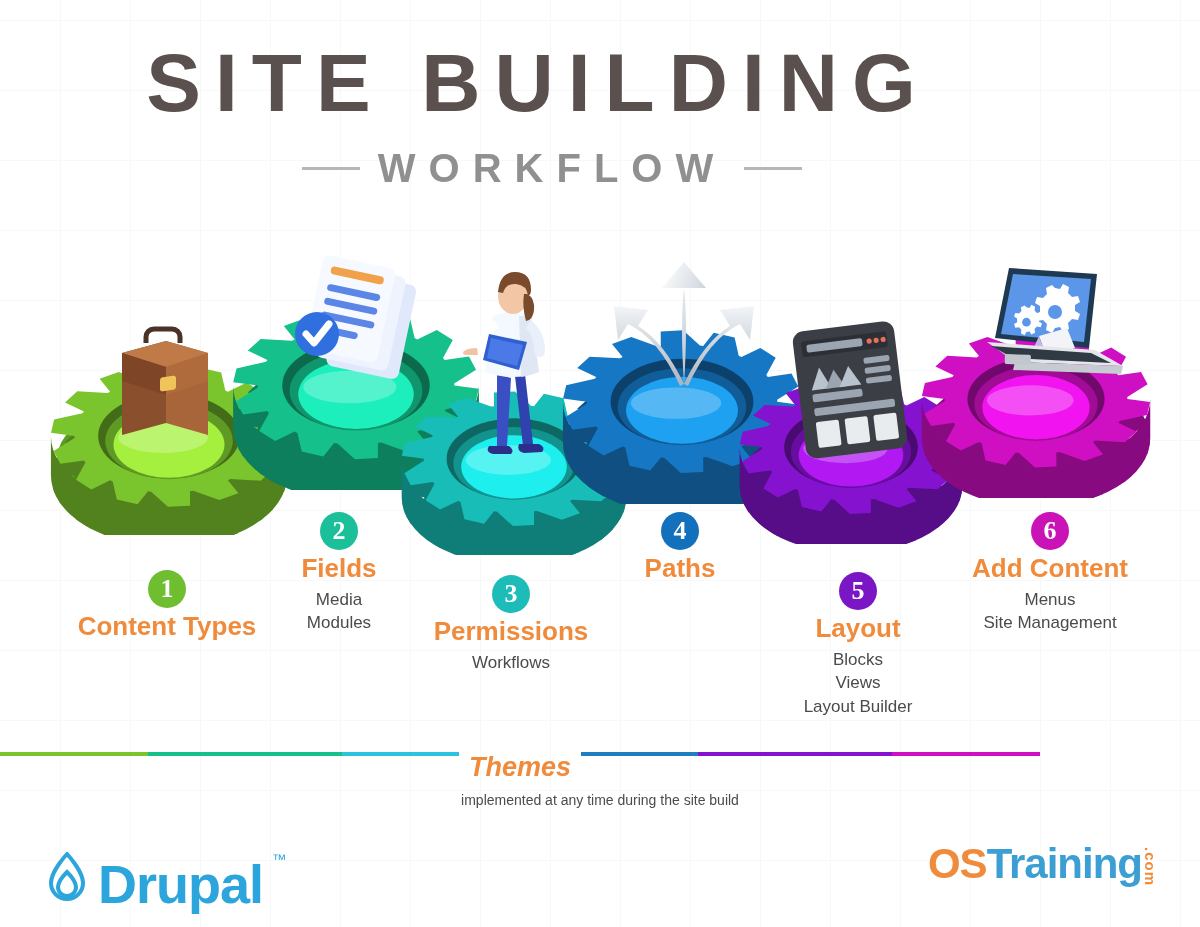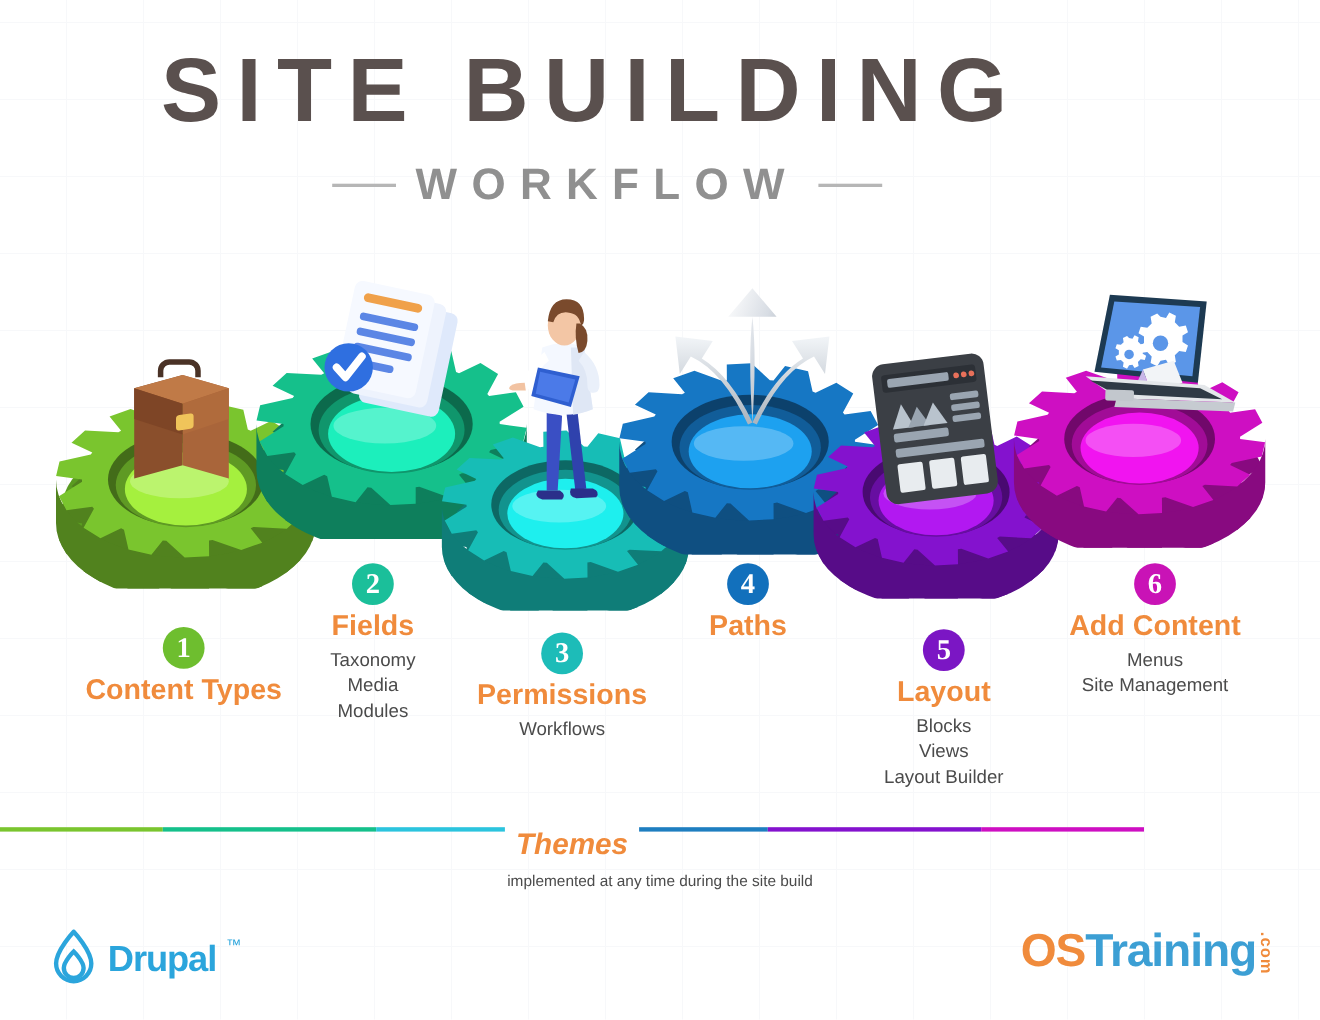--- a/index.html
+++ b/index.html
@@ -63,21 +63,21 @@
   .bar-seg{ height:4px; }
   #themes-word{
     font-size:27px; font-weight:bold; color:#F08B3C; padding:0 10px; white-space:nowrap;
   }
   #themes-note{
     text-align:center; font-size:14px; color:#4b4b4b; margin-top:9px; white-space:nowrap;
   }
 
   
   #drupal-logo{ position:absolute; left:45px; top:845px; display:flex; align-items:center; gap:9px; }
-  #drupal-text{ font-size:33px; font-weight:bold; color:#2BA5DC; letter-spacing:-1px; line-height:1; }
+  #drupal-text{ font-size:54px; font-weight:bold; color:#2BA5DC; letter-spacing:-1px; line-height:1;margin-top:12px; }
   #drupal-tm{ font-size:14px; color:#2BA5DC; align-self:flex-start; margin-top:6px; }
   #ostraining-logo{ position:absolute; right:42px; top:843px; display:flex; align-items:flex-start; }
   #os-part{ font-size:42px; font-weight:bold; color:#F08B3C; line-height:1; letter-spacing:-1px; }
   #training-part{ font-size:42px; font-weight:bold; color:#3C9FD4; line-height:1; letter-spacing:-1px; }
   #dotcom-part{
     font-size:15px; font-weight:bold; color:#F08B3C; line-height:1;
     writing-mode:vertical-rl; letter-spacing:1px; margin-left:1px; margin-top:4px;
   }
 </style>
 </head>
@@ -331,21 +331,20 @@
   <div class="step" style="left:37px; top:570px; width:260px;">
     <div class="badge" style="background: rgb(110, 190, 47);">1</div>
     <div class="step-title">Content Types</div>
     <div class="step-sub"></div>
   </div>
 
   <div class="step" style="left:218px; top:512px; width:242px;">
     <div class="badge" style="background: rgb(27, 191, 154);">2</div>
     <div class="step-title">Fields</div>
     <div class="step-sub">
-        <div>Taxonomy</div>
         <div>Media</div>
         <div>Modules</div>
       </div>
   </div>
 
   <div class="step" style="left:390px; top:575px; width:242px;">
     <div class="badge" style="background: rgb(29, 188, 184);">3</div>
     <div class="step-title">Permissions</div>
     <div class="step-sub">Workflows</div>
   </div>

